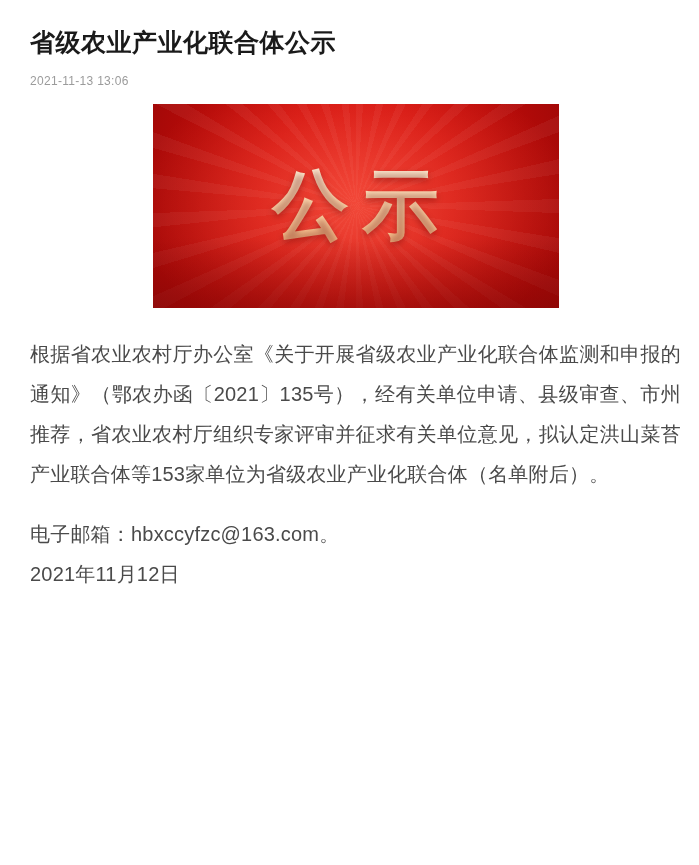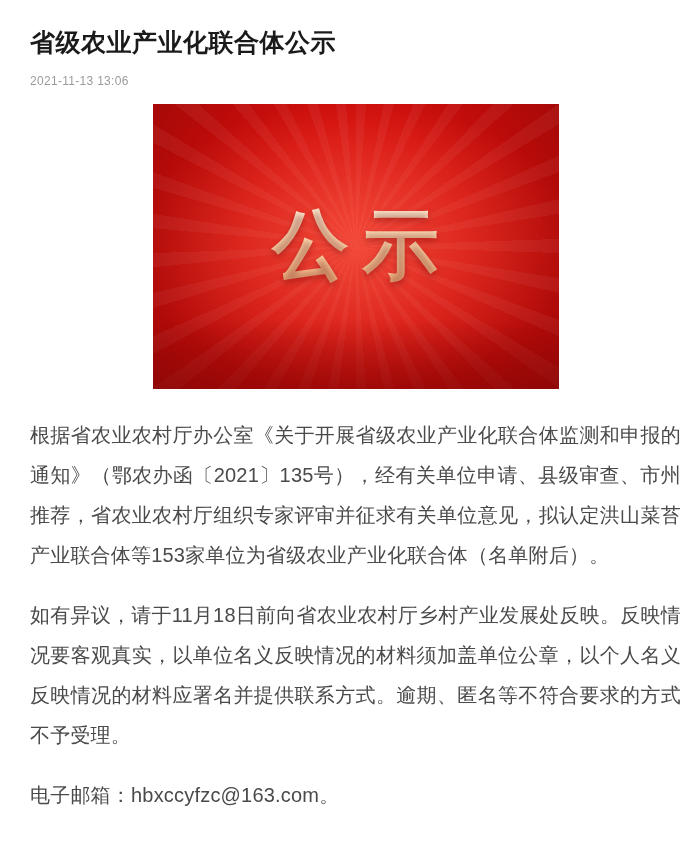--- a/index.html
+++ b/index.html
@@ -34,21 +34,21 @@
     letter-spacing: 0.3px;
   }
   .figure-wrap {
     text-align: center;
     margin: 0 0 26px 0;
   }
   .notice-banner {
     display: inline-block;
     position: relative;
     width: 406px;
-    height: 285px;
+    height: 204px;
     overflow: hidden;
     background:
       radial-gradient(circle at 50% 45%, #e8231f 0%, #d4110e 42%, #b80b09 72%, #a00807 100%);
     vertical-align: top;
   }
   .notice-banner .rays {
     position: absolute;
     left: 50%;
     top: 50%;
     width: 700px;
@@ -126,20 +126,20 @@
     <div class="notice-banner">
       <div class="rays"></div>
       <div class="glow"></div>
       <div class="bottom-shade"></div>
       <div class="banner-text">公示</div>
     </div>
   </div>
 
   <div class="body-text">
     <p>根据省农业农村厅办公室《关于开展省级农业产业化联合体监测和申报的通知》（鄂农办函〔2021〕135号），经有关单位申请、县级审查、市州推荐，省农业农村厅组织专家评审并征求有关单位意见，拟认定洪山菜苔产业联合体等153家单位为省级农业产业化联合体（名单附后）。</p>
-    <p>如有异议，请于11月18日前向省农业农村厅乡村产业发展处反映。反映情况要客观真实，以单位名义反映情况的材料须加盖单位公章，以个人名义反映情况的材料应署名并提供联系方式。逾期、匿名等不符合要求的方式不予受理。</p>
     <p>电子邮箱：hbxccyfzc@163.com。</p>
   </div>
 
   <div class="body-text sign-block">
+    <p>2021年11月12日</p>
   </div>
 
 </div>
 
 </body></html>

